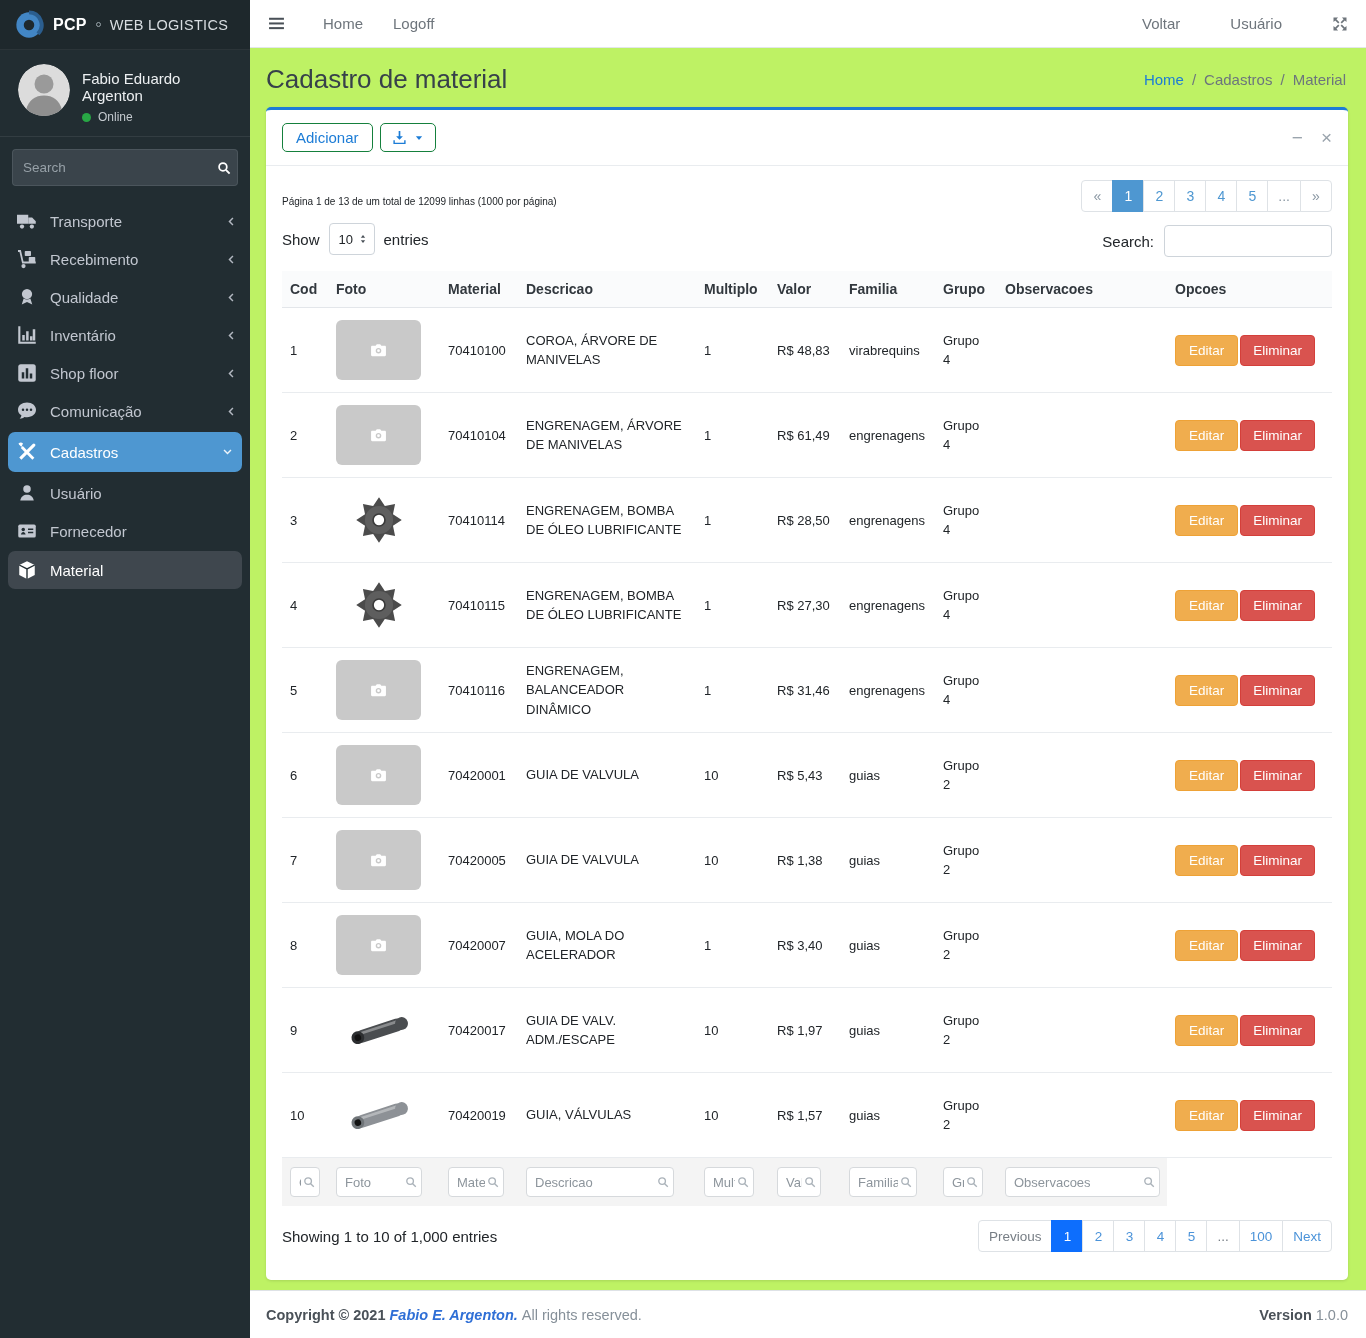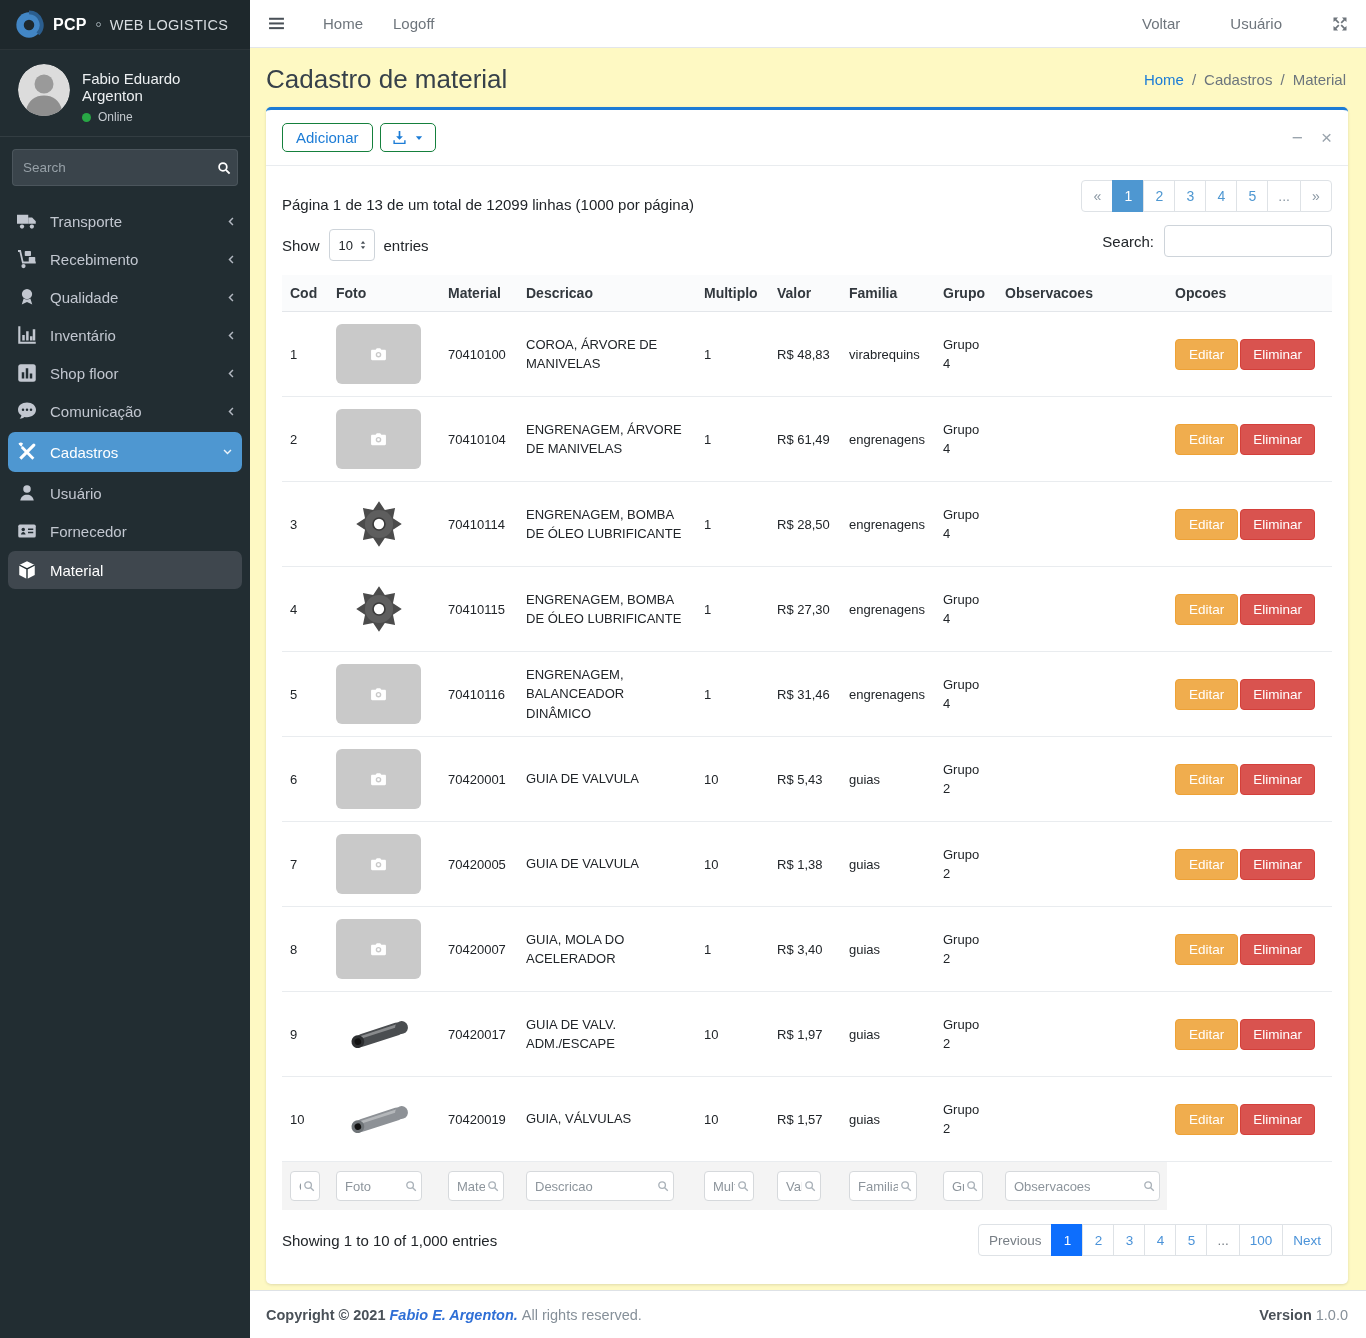--- a/index.html
+++ b/index.html
@@ -28,21 +28,21 @@
   .menu-item { display:flex; align-items:center; gap:13px; height:38px; padding:0 14px 0 17px; color:#c2c7d0; text-decoration:none; font-size:15px; cursor:pointer; }
   .menu-item .icon { width:20px; display:inline-flex; justify-content:center; }
   .menu-label { flex:1; }
   .menu-item .chev { width:11px; opacity:.9; }
   .menu-item.active { background:#4e97d1; color:#fff; margin:2px 8px; border-radius:7px; padding:0 9px 0 9px; height:40px; }
   .menu-item.selected { background:#3f474e; color:#fff; margin:1px 8px; border-radius:7px; padding:0 9px; }
   .icon svg { width:100%; height:100%; fill:currentColor; display:block; }
   .icon { display:inline-flex; }
 
   
-  .main { flex:1; display:flex; flex-direction:column; background:#fef9c3; }
+  .main { flex:1; display:flex; flex-direction:column; background:#bef264; }
   .navbar { height:48px; background:#fff; border-bottom:1px solid #e3e6ea; display:flex; align-items:center; padding:0 18px; gap:30px; }
   .nav-toggle { color:#495057; width:17px; height:17px; cursor:pointer; margin-right:8px; }
   .nav-link { color:#6e757c; font-size:15px; text-decoration:none; cursor:pointer; }
   .nav-right { margin-left:auto; display:flex; align-items:center; gap:50px; }
   .nav-expand { width:16px; height:16px; color:#6e757c; cursor:pointer; }
 
   .content-header { display:flex; align-items:center; justify-content:space-between; padding:16px 20px 12px 16px; }
   .page-title { font-size:26px; font-weight:400; color:#37414a; }
   .breadcrumb { font-size:15px; color:#6c757d; display:flex; gap:8px; }
   .breadcrumb .bc-home { color:#1c7cd6; text-decoration:none; cursor:pointer; }
@@ -53,21 +53,21 @@
   .btn-outline { background:#fff; border:1px solid #15803d; color:#1c7cd6; font-size:15px; padding:5px 13px; border-radius:5px; cursor:pointer; font-family:inherit; }
   .btn-export { margin-left:7px; display:inline-flex; align-items:center; gap:7px; padding:6px 11px; }
   .btn-export .icon { width:15px; height:15px; }
   .btn-export .caret { width:10px; height:10px; }
   .win-controls { margin-left:auto; display:flex; gap:18px; color:#9aa4ad; font-size:19px; }
   .win-controls span { cursor:pointer; line-height:1; }
 
   .card-body { padding:14px 16px 10px 16px; }
   .info-row { display:flex; justify-content:space-between; }
   .info-left { display:flex; flex-direction:column; gap:16px; padding-top:16px; }
-  .page-info { font-size:15px; color:#212529; }
+  .page-info { font-size:10px; color:#212529; }
   .show-entries { display:flex; align-items:center; gap:9px; font-size:15px; color:#212529; }
   .entries-select { width:46px; height:32px; border:1px solid #ced4da; border-radius:4px; display:inline-flex; align-items:center; justify-content:space-between; padding:0 6px 0 9px; font-size:13px; cursor:pointer; color:#212529; }
   .entries-select .icon { width:10px; color:#495057; }
   .info-right { display:flex; flex-direction:column; align-items:flex-end; gap:13px; }
   .pagination { display:inline-flex; }
   .pagination .pg { min-width:32px; height:32px; padding:0 10px; display:inline-flex; align-items:center; justify-content:center; border:1px solid #dee2e6; background:#fff; color:#4e97d1; font-size:14px; cursor:pointer; margin-left:-1px; }
   .pagination .pg:first-child { border-radius:4px 0 0 4px; margin-left:0; }
   .pagination .pg:last-child { border-radius:0 4px 4px 0; }
   .pagination .pg.muted { color:#8a97a3; }
   .pagination .pg.active { background:#4e97d1; border-color:#4e97d1; color:#fff; }

